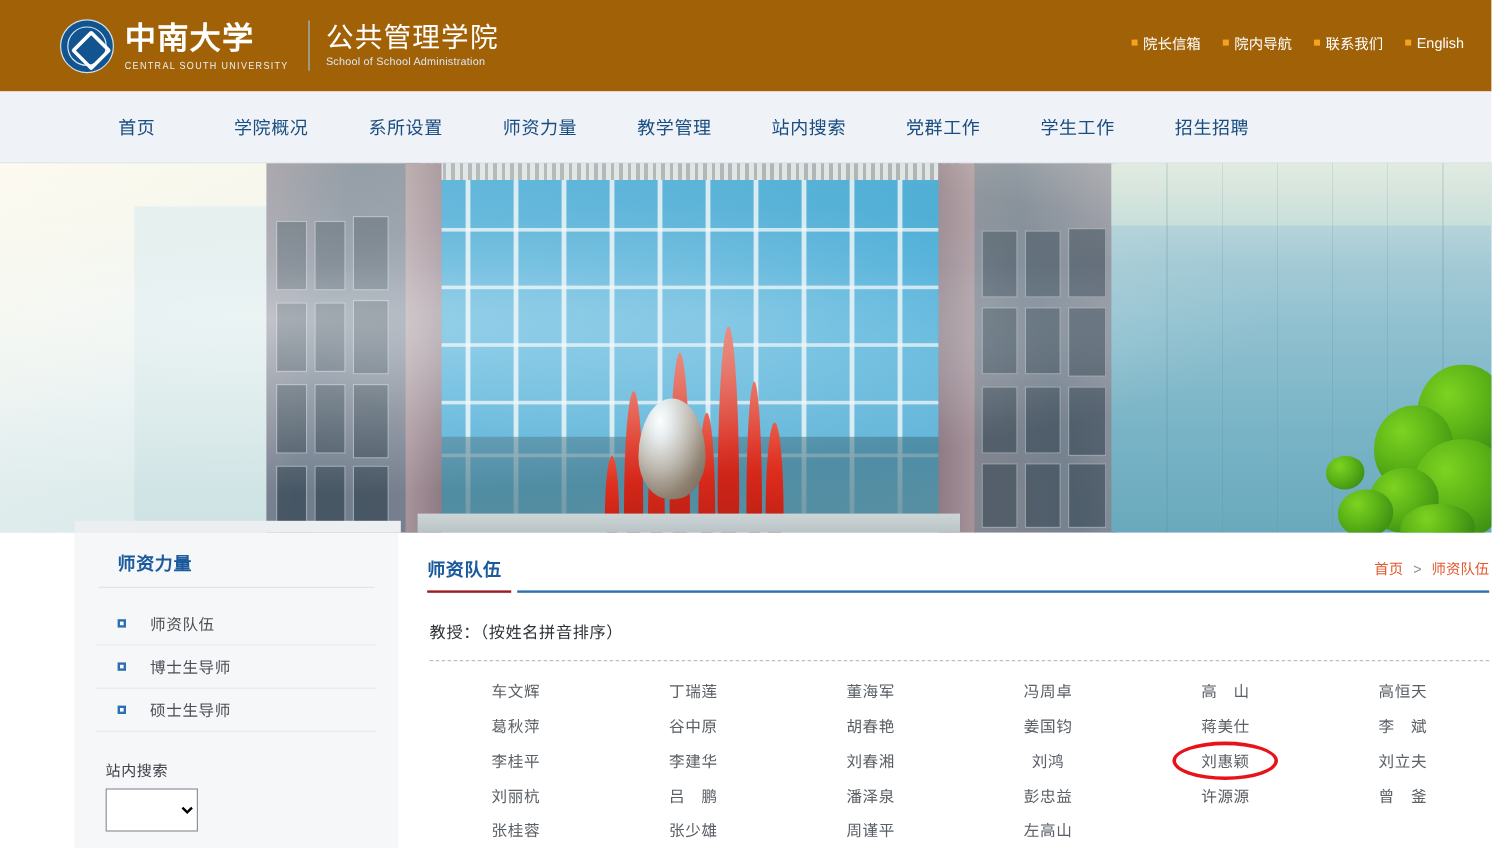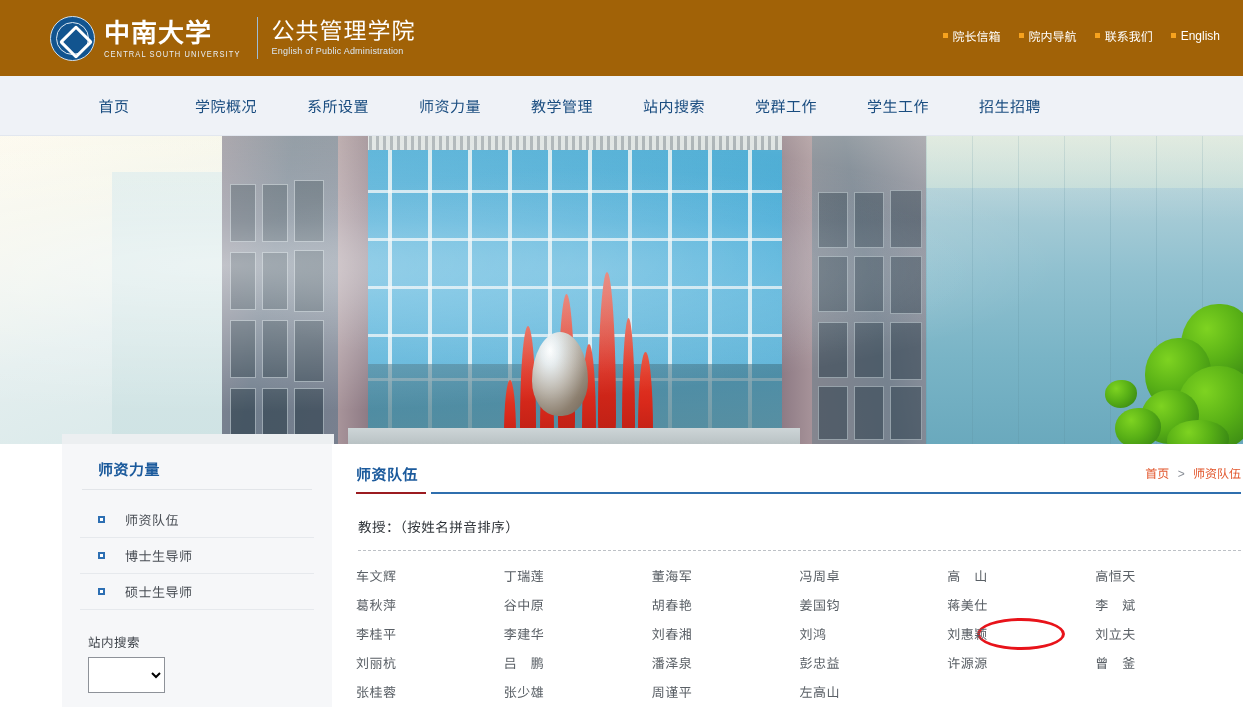--- a/index.html
+++ b/index.html
@@ -437,20 +437,21 @@
   .name-grid {
     margin-top: 10px;
     display: grid;
     grid-template-columns: repeat(6, 1fr);
     row-gap: 0;
   }
   .name-cell {
     height: 29px;
     display: flex;
     align-items: center;
+    justify-content: center;
     position: relative;
   }
   .name-cell a {
     color: #5a6066;
     font-size: 13px;
     text-decoration: none;
     letter-spacing: 0.5px;
     white-space: nowrap;
     cursor: pointer;
     position: relative;
@@ -474,21 +475,21 @@
 <div class="site-header">
   <div class="brand">
     <div class="brand-seal"></div>
     <div class="brand-cn-wrap">
       <div class="brand-cn">中南大学</div>
       <div class="brand-en">CENTRAL SOUTH UNIVERSITY</div>
     </div>
     <div class="brand-sep"></div>
     <div>
       <div class="brand-unit-cn">公共管理学院</div>
-      <div class="brand-unit-en">English of Public Administration</div>
+      <div class="brand-unit-en">School of School Administration</div>
     </div>
   </div>
 
   <div class="top-links">
     <a class="top-link">
       <span class="bullet"></span>
       <span>院长信箱</span>
     </a>
     <a class="top-link">
       <span class="bullet"></span>

